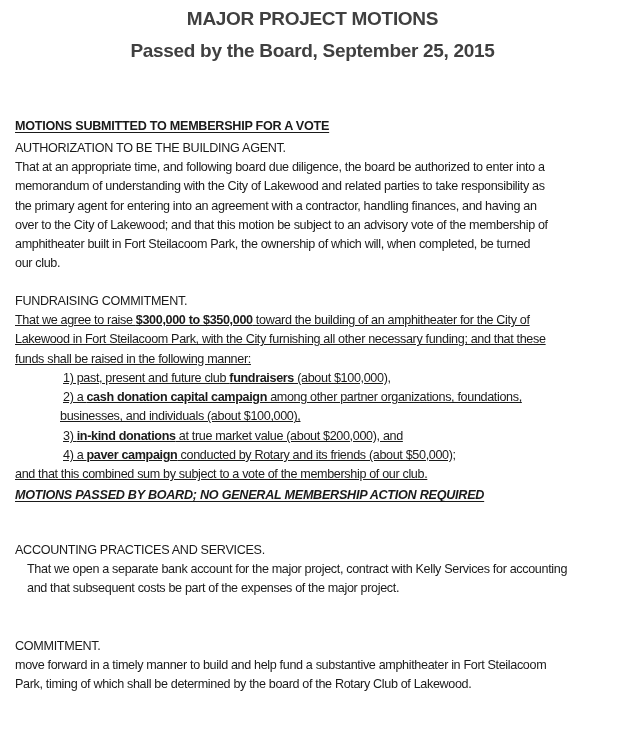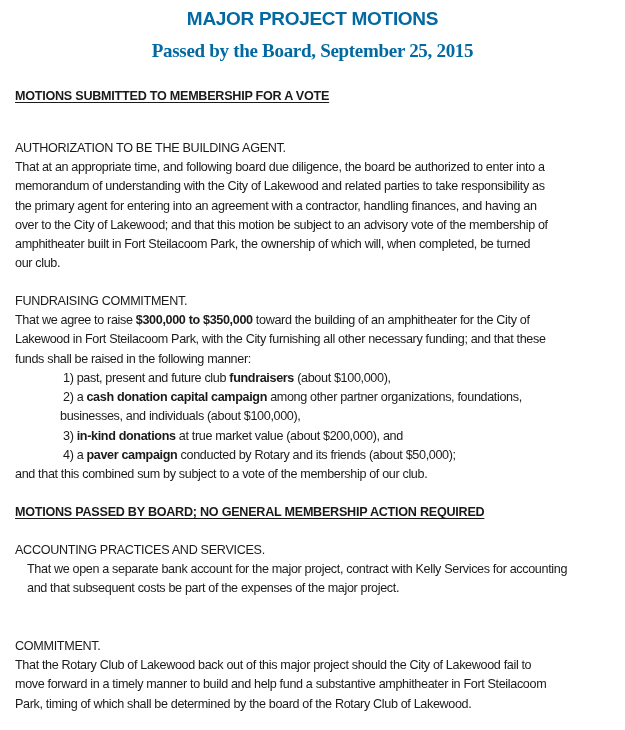--- a/index.html
+++ b/index.html
@@ -23,24 +23,24 @@
     height: 730px;
   }
   .title {
     position: absolute;
     left: 0;
     width: 625px;
     text-align: center;
     font-weight: bold;
     font-size: 19px;
     letter-spacing: -0.3px;
-    color: #0369a1;
+    color: #404040;
   }
   .title.t1 { top: 8px; }
-  .title.t2 { top: 40px; font-family: Liberation Serif, serif; }
+  .title.t2 { top: 40px; }
 
   .section-head {
     position: absolute;
     left: 15px;
     font-weight: bold;
     font-size: 12.6px;
     text-decoration: underline;
     letter-spacing: -0.25px;
     text-underline-offset: 2px;
   }
@@ -66,53 +66,52 @@
   b { font-weight: bold; }
 </style>
 </head>
 <body>
 
 <div class="page">
 
   <div class="title t1">MAJOR PROJECT MOTIONS</div>
   <div class="title t2">Passed by the Board, September 25, 2015</div>
 
-  <div class="section-head" style="top:89px;">MOTIONS SUBMITTED TO MEMBERSHIP FOR A VOTE</div>
+  <div class="section-head" style="top:119px;">MOTIONS SUBMITTED TO MEMBERSHIP FOR A VOTE</div>
 
   <div class="motion-head" style="top:141px;">AUTHORIZATION TO BE THE BUILDING AGENT.</div>
   <div class="para" style="top:158px;">
     <span class="line">That at an appropriate time, and following board due diligence, the board be authorized to enter into a</span>
     <span class="line">memorandum of understanding with the City of Lakewood and related parties to take responsibility as</span>
     <span class="line">the primary agent for entering into an agreement with a contractor, handling finances, and having an</span>
     <span class="line">over to the City of Lakewood; and that this motion be subject to an advisory vote of the membership of</span>
     <span class="line">amphitheater built in Fort Steilacoom Park, the ownership of which will, when completed, be turned</span>
     <span class="line">our club.</span>
   </div>
 
   <div class="motion-head" style="top:294px;">FUNDRAISING COMMITMENT.</div>
-  <div class="para" style="top:311px;">
+  <div class="para" style="top:311px;text-decoration:underline;">
     <span class="line"><span>That we agree to raise </span><b>$300,000 to $350,000</b><span> toward the building of an amphitheater for the City of</span></span>
     <span class="line">Lakewood in Fort Steilacoom Park, with the City furnishing all other necessary funding; and that these</span>
     <span class="line">funds shall be raised in the following manner:</span>
     <span class="line indent1"><span>1) past, present and future club </span><b>fundraisers</b><span> (about $100,000),</span></span>
     <span class="line indent1"><span>2) a </span><b>cash donation capital campaign</b><span> among other partner organizations, foundations,</span></span>
     <span class="line indent2">businesses, and individuals (about $100,000),</span>
     <span class="line indent1"><span>3) </span><b>in-kind donations</b><span> at true market value (about $200,000), and</span></span>
     <span class="line indent1"><span>4) a </span><b>paver campaign</b><span> conducted by Rotary and its friends (about $50,000);</span></span>
     <span class="line">and that this combined sum by subject to a vote of the membership of our club.</span>
   </div>
 
-  <div class="section-head" style="top:505px;">MOTIONS PASSED BY BOARD; NO GENERAL MEMBERSHIP ACTION REQUIRED</div>
+  <div class="section-head" style="top:488px;font-style:italic;">MOTIONS PASSED BY BOARD; NO GENERAL MEMBERSHIP ACTION REQUIRED</div>
 
   <div class="motion-head" style="top:543px;text-align:center;">ACCOUNTING PRACTICES AND SERVICES.</div>
   <div class="para" style="top:560px;margin-left:12px;">
     <span class="line">That we open a separate bank account for the major project, contract with Kelly Services for accounting</span>
     <span class="line">and that subsequent costs be part of the expenses of the major project.</span>
   </div>
 
   <div class="motion-head" style="top:639px;">COMMITMENT.</div>
   <div class="para" style="top:656px;">
-    <span class="line">That the Rotary Club of Lakewood back out of this major project should the City of Lakewood fail to</span>
     <span class="line">move forward in  a timely manner to build and help fund a substantive amphitheater in Fort Steilacoom</span>
     <span class="line">Park, timing of which shall be determined by the board of the Rotary Club of Lakewood.</span>
   </div>
 
 </div>
 
 </body></html>

